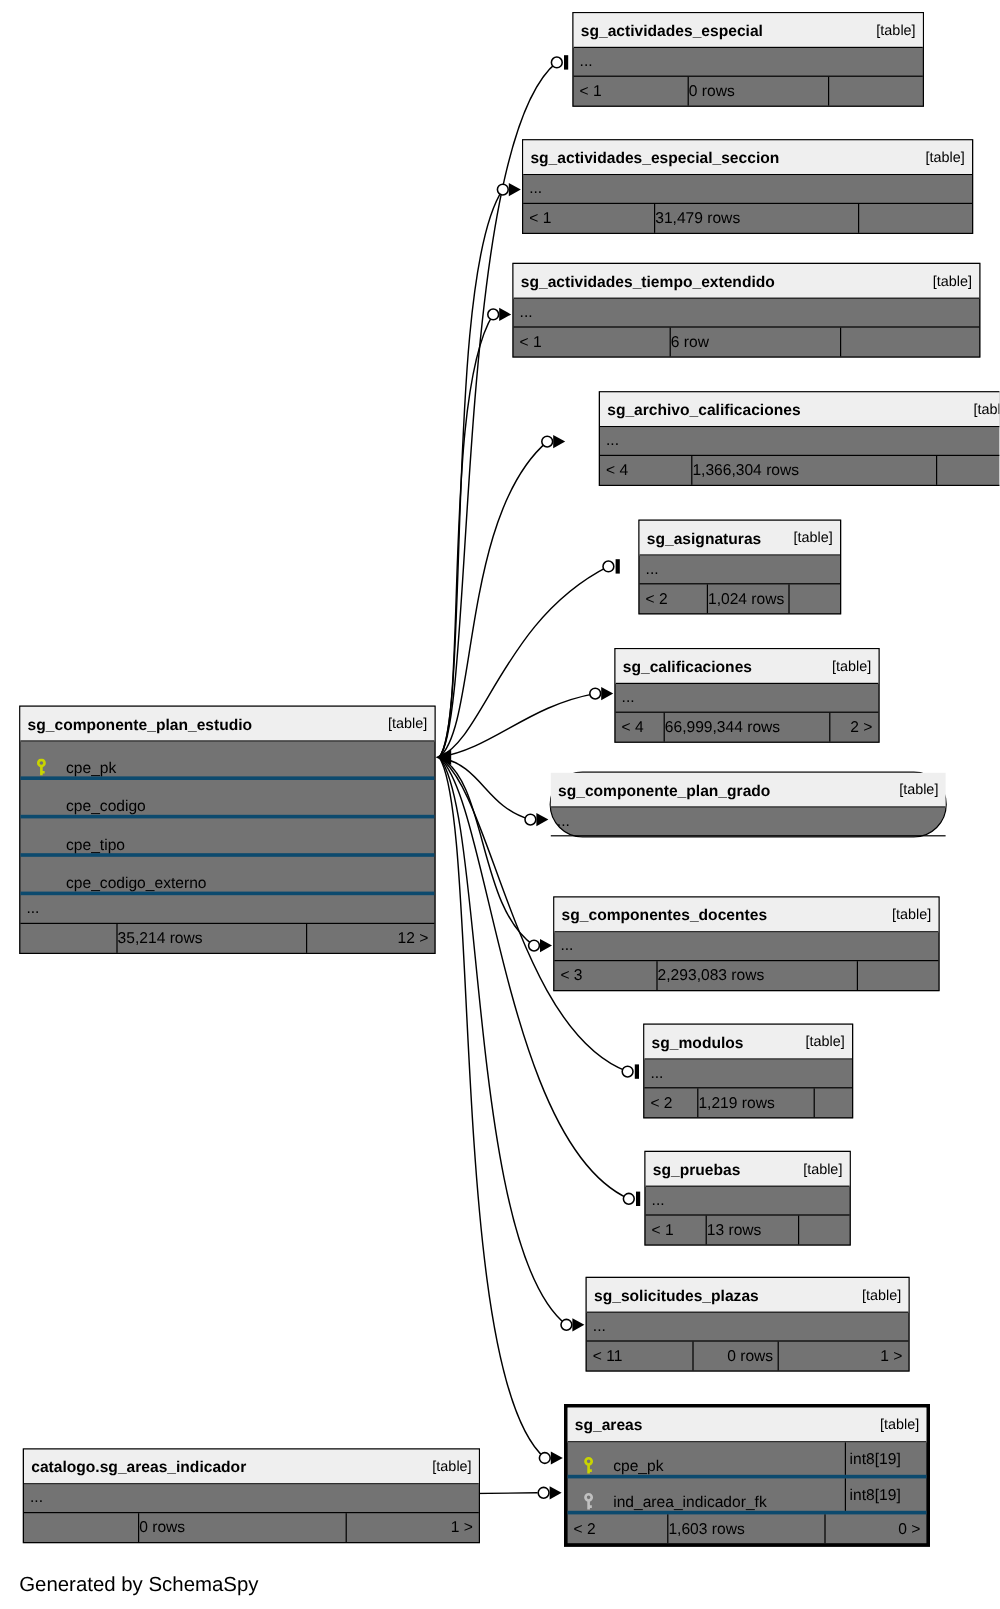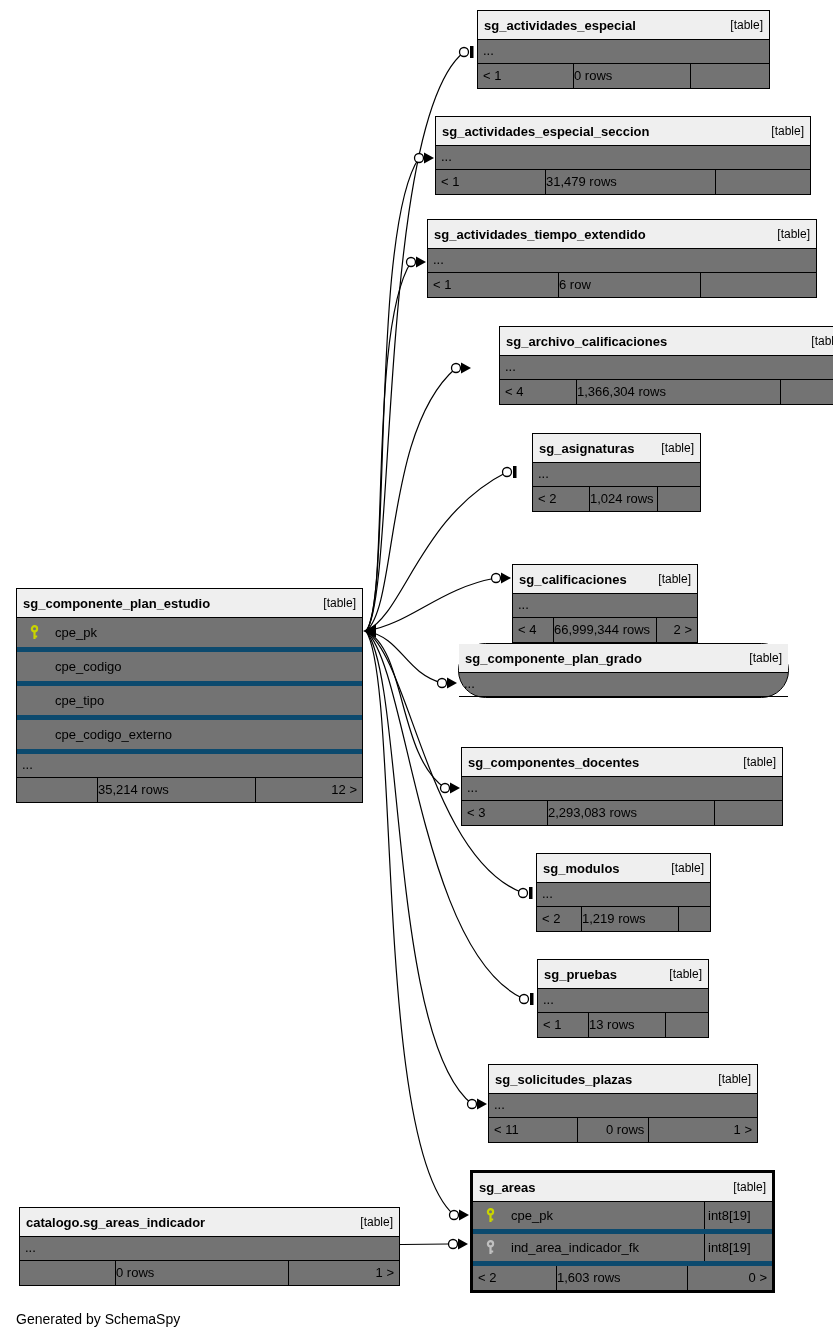--- a/index.html
+++ b/index.html
@@ -8,44 +8,44 @@
     font-family:"Liberation Sans","DejaVu Sans",sans-serif;font-size:13px;color:#000;
     overflow:hidden;
   }
   #edges{position:absolute;left:0;top:0;width:833px;height:1341px;}
   .tbl{position:absolute;background:#737373;border:1px solid #000;box-sizing:border-box;}
   .tbl.focus{border-width:3px;}
   .th{display:flex;justify-content:space-between;align-items:center;background:#efefef;
       border-bottom:1px solid #000;height:28px;padding:0 6px;}
   .tn{font-weight:bold;font-size:13px;white-space:nowrap;}
   .tb{font-size:12px;padding-left:12px;white-space:nowrap;}
-  .crow{display:flex;align-items:center;height:29px;border-bottom:5px solid #0c4a6e;}
+  .crow{display:flex;align-items:flex-end;height:29px;border-bottom:3px solid #0c4a6e;}
   .tbl.focus .crow{height:27px;}
   .kslot{width:26px;padding-left:12px;display:flex;align-items:center;}
   .cname{flex:1;white-space:nowrap;}
   .ctype{width:64px;border-left:1px solid #000;align-self:stretch;display:flex;
          align-items:center;padding-left:3px;}
   .dots{height:23px;line-height:21px;padding:0 5px;border-bottom:1px solid #000;}
   .tf{display:grid;height:24px;line-height:23px;}
   .tf .f1{padding-left:5px;border-right:1px solid #000;}
   .tf .f2{text-align:left;border-right:1px solid #000;}
   .tf .f3{text-align:right;padding-right:5px;}
   .pk{color:#c9d400;}
   .fk{color:#c0c0c0;}
-  #note{position:absolute;left:16px;top:1311px;font-size:14px;}
+  #note{position:absolute;left:16px;top:1311px;font-size:17px;}
 
   
   #t0 {left:16px; top:588px; width:347px;} #t0  .tf{grid-template-columns:81px 1fr 106px;}
   #t1 {left:19px; top:1207px;width:381px;} #t1  .tf{grid-template-columns:96px 1fr 110px;}
   #t2 {left:477px;top:10px;  width:293px;} #t2  .tf{grid-template-columns:96px 1fr 78px;}
   #t3 {left:435px;top:116px; width:376px;} #t3  .tf{grid-template-columns:110px 1fr 94px;}
   #t4 {left:427px;top:219px; width:390px;} #t4  .tf{grid-template-columns:131px 1fr 115px;}
   #t5 {left:499px;top:326px; width:352px;} #t5  .tf{grid-template-columns:77px 1fr 69px;}
   #t6 {left:520px;top:433px; width:169px;margin-left:12px;} #t6  .tf{grid-template-columns:57px 1fr 42px;}
-  #t7 {left:512px;top:564px; width:186px;} #t7  .tf{grid-template-columns:41px 1fr 40px;}
+  #t7 {left:512px;top:540px; width:221px;} #t7  .tf{grid-template-columns:41px 1fr 40px;}
   #t8 {left:458px;top:643px; width:331px;border-radius:28px;} #t8  .tf{grid-template-columns:97px 1fr 86px;}
   #t9 {left:461px;top:747px; width:322px;} #t9  .tf{grid-template-columns:86px 1fr 67px;}
   #t10{left:536px;top:853px; width:175px;} #t10 .tf{grid-template-columns:45px 1fr 31px;}
   #t11{left:537px;top:959px; width:172px;} #t11 .tf{grid-template-columns:51px 1fr 42px;}
   #t12{left:488px;top:1064px;width:270px;} #t12 .tf{grid-template-columns:89px 1fr 80px;gap:28px;}
   #t13{left:470px;top:1170px;width:305px;} #t13 .tf{grid-template-columns:84px 1fr 84px;}
 </style>
 </head>
 <body>
 

